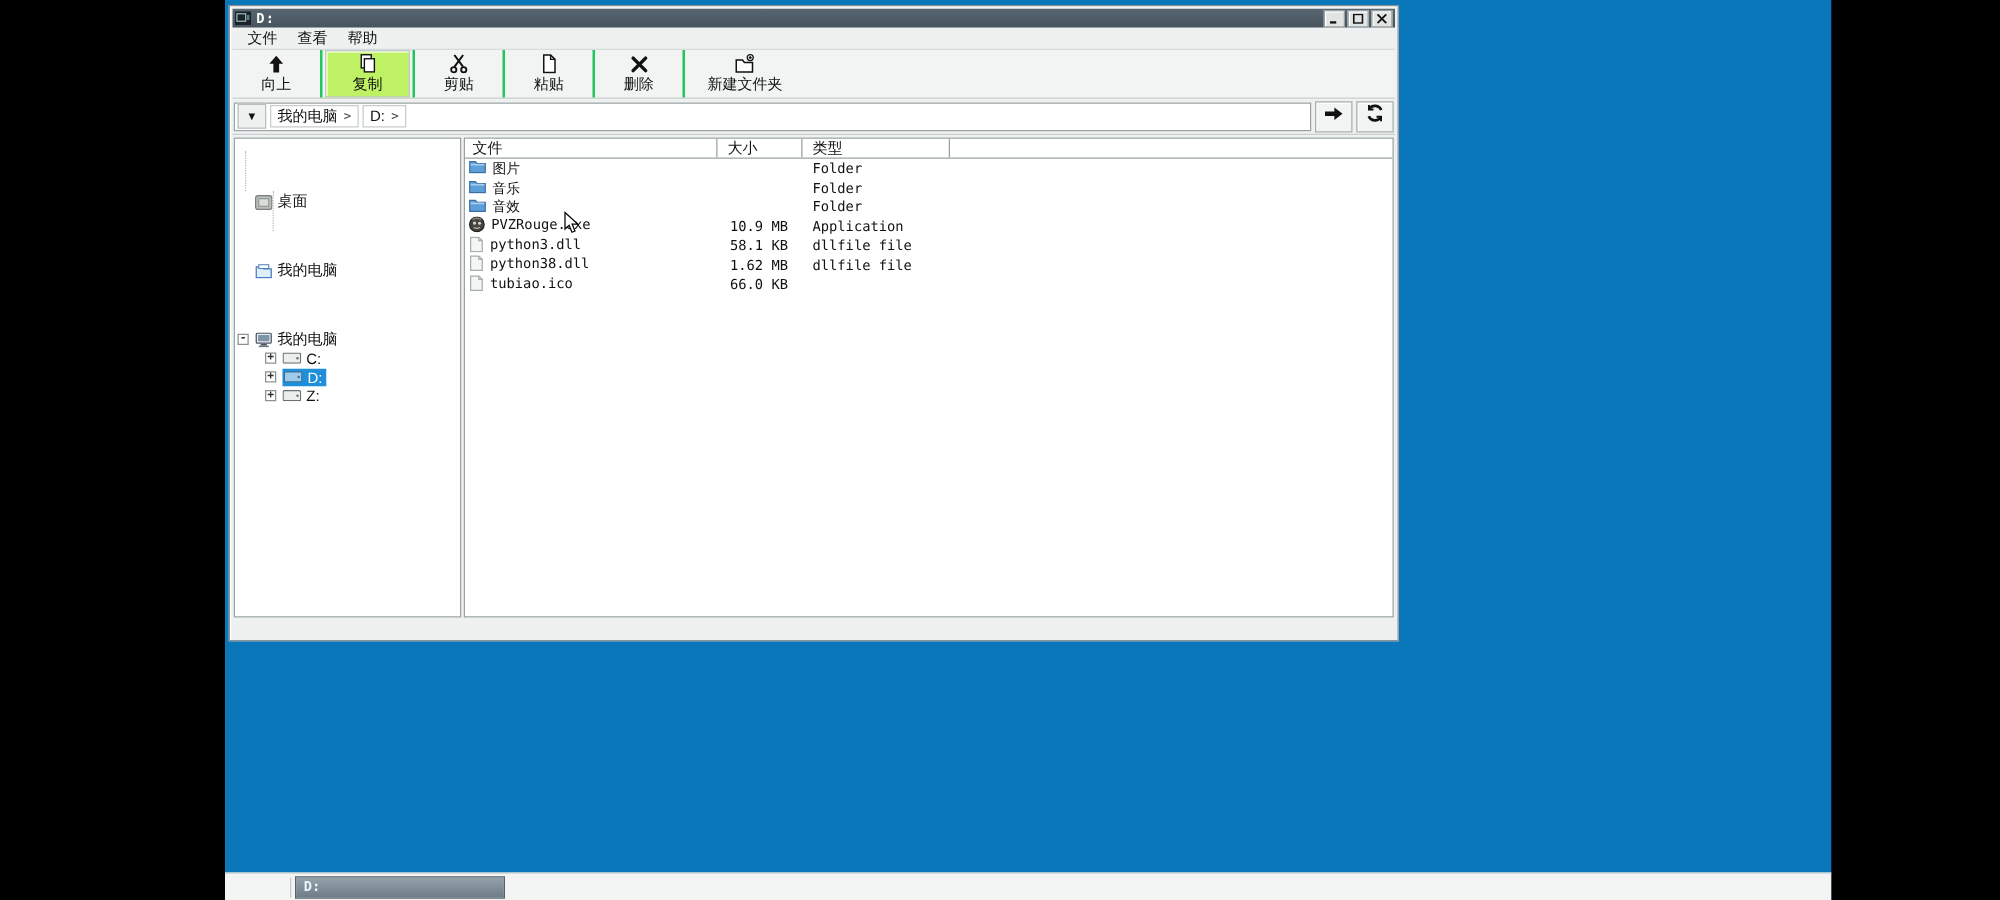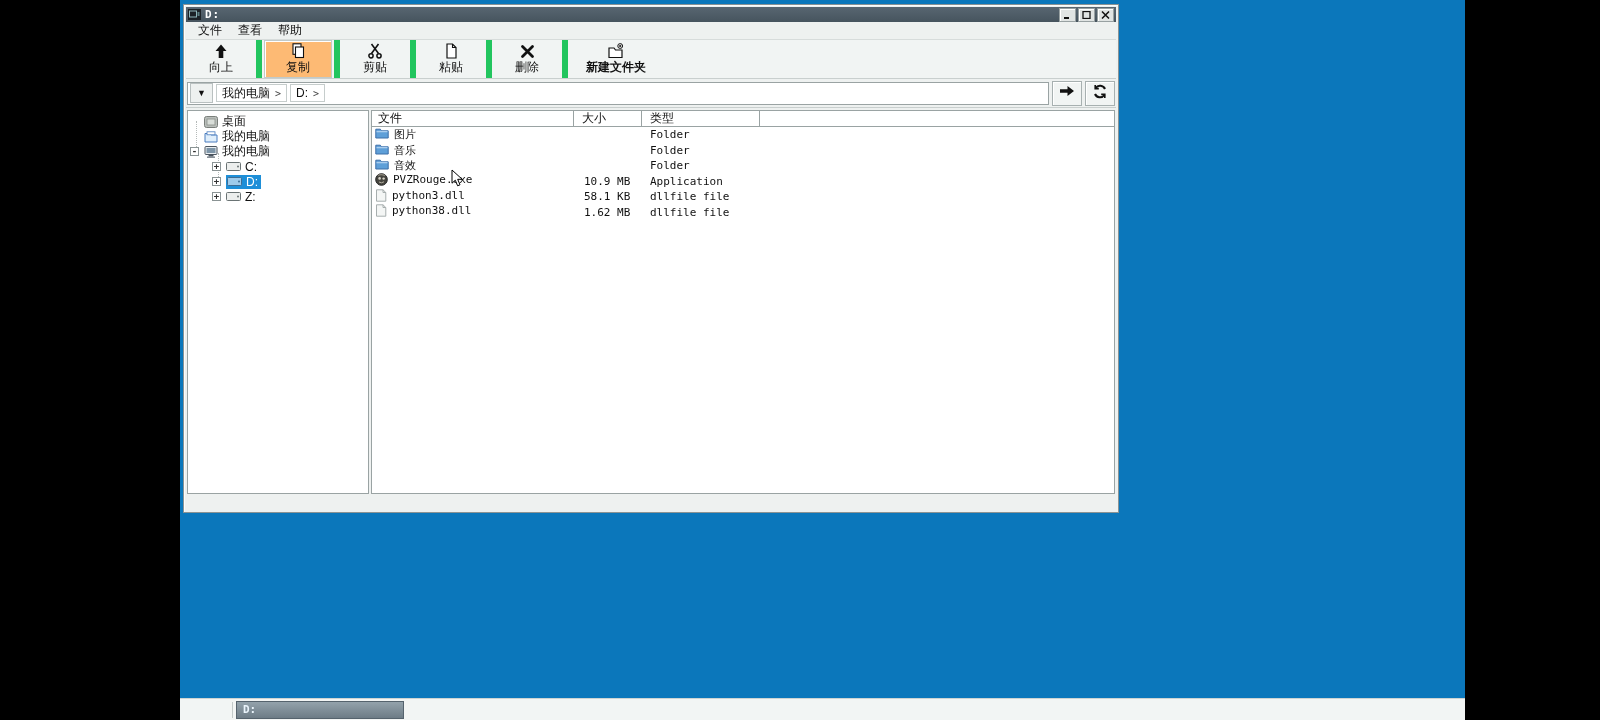--- a/index.html
+++ b/index.html
@@ -33,45 +33,45 @@
   .winbtns{margin-left:auto;display:flex;gap:2px;}
   .wbtn{width:15px;height:12px;background:#e0e4e3;border:1px solid #98a1a2;
     box-shadow:inset 1px 1px 0 #fff;display:flex;align-items:center;justify-content:center;}
   .menubar{height:17px;flex:0 0 17px;display:flex;align-items:center;padding-left:4px;
     font-size:12px;color:#111;border-bottom:1px solid #d7dcdb;}
   .menuitem{padding:0 8px;}
   
   .toolbar{height:38px;flex:0 0 38px;display:flex;align-items:stretch;
     background:#f1f4f3;border-bottom:1px solid #c9cfce;}
   .tcell{display:flex;align-items:center;justify-content:center;
-    border-right:6px solid #22c55e;padding:1px 2px;}
+    border-right:2px solid #22c55e;padding:1px 2px;}
   .tbtn{min-width:58px;display:flex;flex-direction:column;align-items:center;
     justify-content:center;gap:0;font-size:12px;color:#111;padding:1px 4px;}
   .tbtn .ticon{height:17px;display:flex;align-items:flex-end;}
-  .tbtn.raised{border:1px solid #c2cac9;background:#fdba74;box-shadow:inset 1px 1px 0 #fff;}
+  .tbtn.raised{border:1px solid #c2cac9;background:#bef264;box-shadow:inset 1px 1px 0 #fff;}
   
   .addrrow{height:28px;flex:0 0 28px;display:flex;align-items:center;gap:3px;
     padding:0 1px;border-bottom:1px solid #c9cfce;}
   .addrfield{flex:1;height:23px;box-sizing:border-box;background:#fff;
     border:1px solid #9aa3a3;display:flex;align-items:center;padding:1px 2px;}
   .dropbtn{width:21px;height:18px;background:#eef1f0;border:1px solid #b9c0c0;
     display:flex;align-items:center;justify-content:center;font-size:9px;color:#111;}
   .crumb{height:18px;box-sizing:border-box;border:1px solid #c6cdcc;margin-left:3px;
     display:flex;align-items:center;gap:5px;padding:0 5px;font-size:12px;color:#111;}
   .chev{font-size:10px;color:#444;font-family:"DejaVu Sans Mono",monospace;}
   .navbtn{width:30px;height:25px;box-sizing:border-box;background:#f1f4f3;
     border:1px solid #a7b0b0;box-shadow:inset 1px 1px 0 #fff;
     display:flex;align-items:center;justify-content:center;}
   
   .content{flex:1;display:flex;gap:2px;padding:2px 1px;min-height:0;}
   .tree{width:182px;flex:0 0 182px;box-sizing:border-box;background:#fff;
     border:1px solid #9aa3a3;font-size:12px;color:#111;padding-top:3px;
     position:relative;overflow:hidden;}
   .trow{height:15px;display:flex;align-items:center;position:relative;z-index:1;}
-  .trow.l1{margin-left:2px;}
+  .trow.l1{margin-left:2px;margin-top:40px;}
   .trow.l2{margin-left:24px;}
   .exp{width:9px;height:9px;box-sizing:border-box;border:1px solid #8a9394;background:#fff;
     font:bold 9px/7px "DejaVu Sans Mono",monospace;text-align:center;color:#333;
     margin-right:5px;flex:0 0 9px;}
   .exp.ghost{visibility:hidden;}
   .ticn{margin-right:4px;display:inline-flex;flex:0 0 auto;}
   .sel{display:inline-flex;align-items:center;background:#1e8fd8;color:#fff;
     padding:0 3px 0 1px;}
   .sel .ticn{margin-right:4px;}
   .treeline{position:absolute;border-left:1px dotted #b5bab9;width:0;z-index:0;}
@@ -185,21 +185,21 @@
     <div class="tcell">
         <div class="tbtn">
       <span class="ticon">
             <svg width="15" height="15" viewBox="0 0 15 15">
               <path d="M2.5 2.5 L12.5 12.5 M12.5 2.5 L2.5 12.5" stroke="#111" stroke-width="2.8" stroke-linecap="round"></path>
             </svg>
           </span>
       <span>删除</span>
     </div>
       </div>
-    <div class="tcell" style="border-right:none;font-weight:bold;">
+    <div class="tcell" style="border-right:none;">
         <div class="tbtn" style="min-width:84px;">
       <span class="ticon">
             <svg width="18" height="16" viewBox="0 0 18 16">
               <path d="M2 5 H7 L8.5 7 H15 V14.5 H2 Z" fill="#fff" stroke="#111" stroke-width="1.2"></path>
               <circle cx="13.2" cy="3" r="2.4" fill="#fff" stroke="#111" stroke-width="1"></circle>
               <path d="M13.2 1.8 V4.2 M12 3 H14.4" stroke="#111" stroke-width="1"></path>
             </svg>
           </span>
       <span>新建文件夹</span>
     </div>
@@ -377,20 +377,31 @@
         <div class="c-name">
             <span><svg width="12" height="13" viewBox="0 0 12 13">
                 <path d="M1.5 0.8 H8 L10.8 3.5 V12.2 H1.5 Z" fill="#f4f6f5" stroke="#a7aeae"></path>
                 <path d="M8 0.8 V3.5 H10.8" fill="none" stroke="#a7aeae"></path>
               </svg></span>
             <span>python38.dll</span>
           </div>
         <div class="c-size">1.62 MB</div>
         <div class="c-type">dllfile file</div>
       </div>
+      <div class="lrow">
+        <div class="c-name">
+            <span><svg width="12" height="13" viewBox="0 0 12 13">
+                <path d="M1.5 0.8 H8 L10.8 3.5 V12.2 H1.5 Z" fill="#f4f6f5" stroke="#a7aeae"></path>
+                <path d="M8 0.8 V3.5 H10.8" fill="none" stroke="#a7aeae"></path>
+              </svg></span>
+            <span>tubiao.ico</span>
+          </div>
+        <div class="c-size">66.0 KB</div>
+        <div class="c-type"></div>
+      </div>
     </div>
   </div>
 
   <div class="statusbar"></div>
 </div>
 
 <div class="taskbar">
   <div class="startbtn">
     <span><svg width="10" height="13" viewBox="0 0 10 13">
           <path d="M1.5 0.8 H8.5 C8.5 4.6 7 6.2 5 6.2 S1.5 4.6 1.5 0.8 Z" fill="#c03028" stroke="#7e1d18" stroke-width="0.6"></path>

